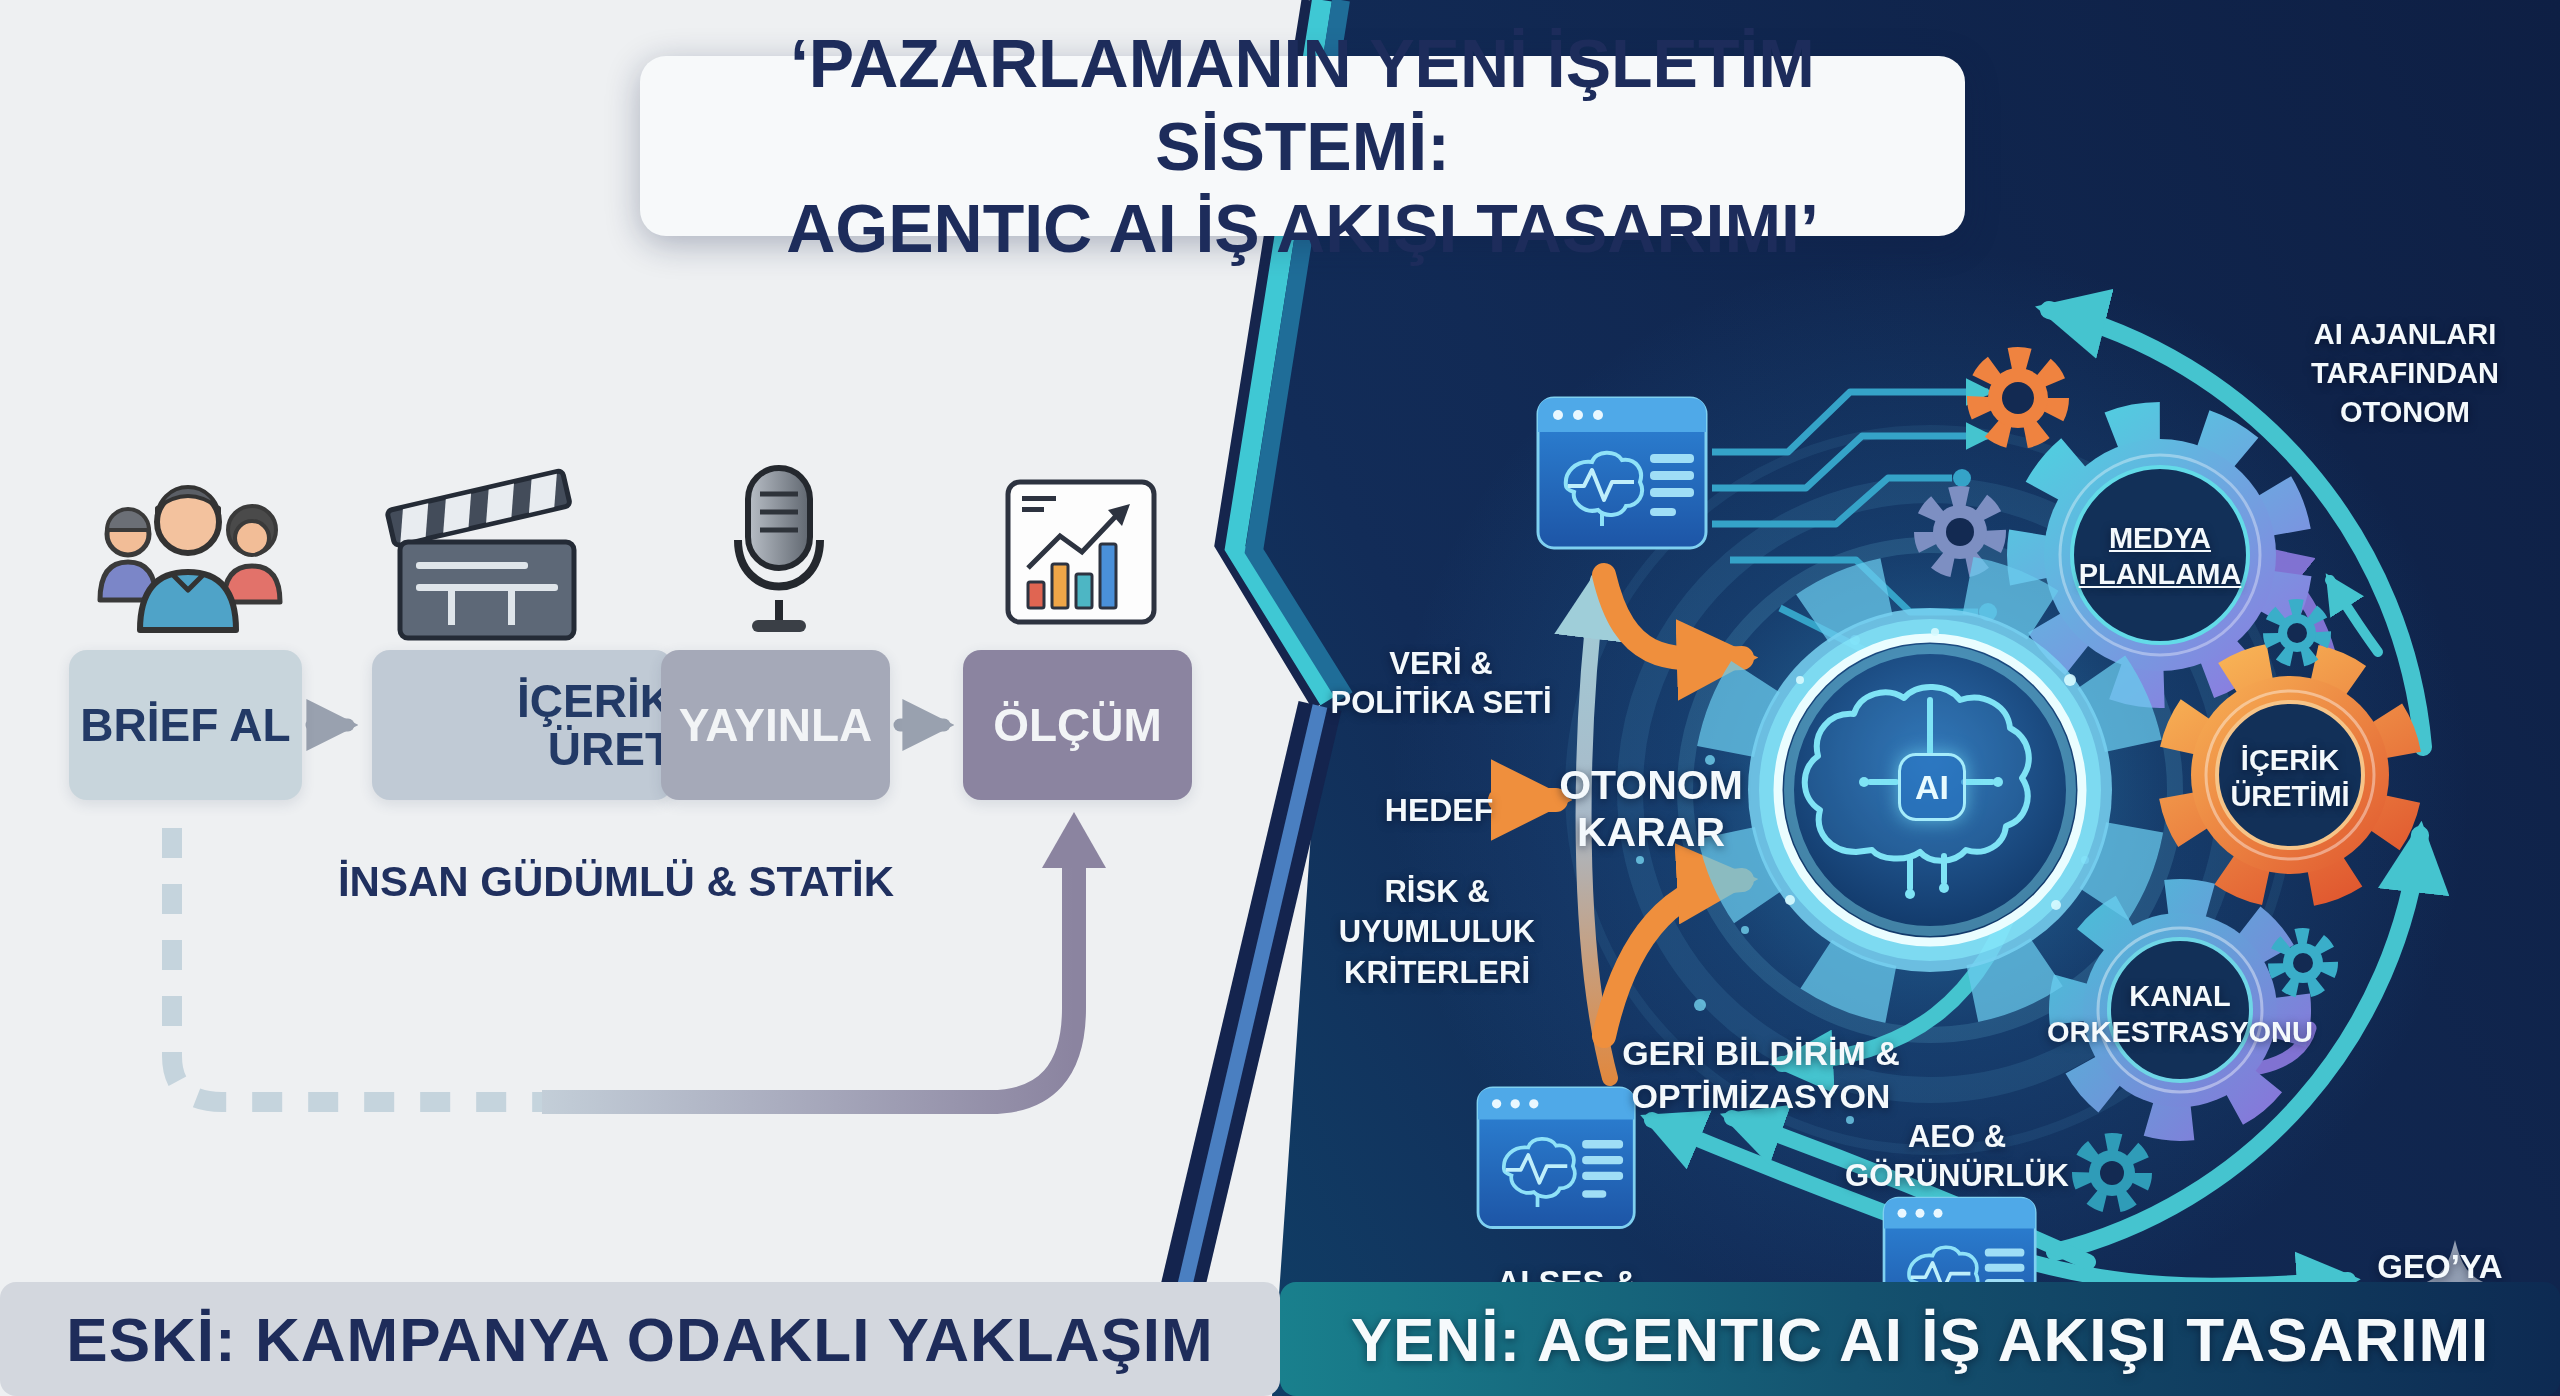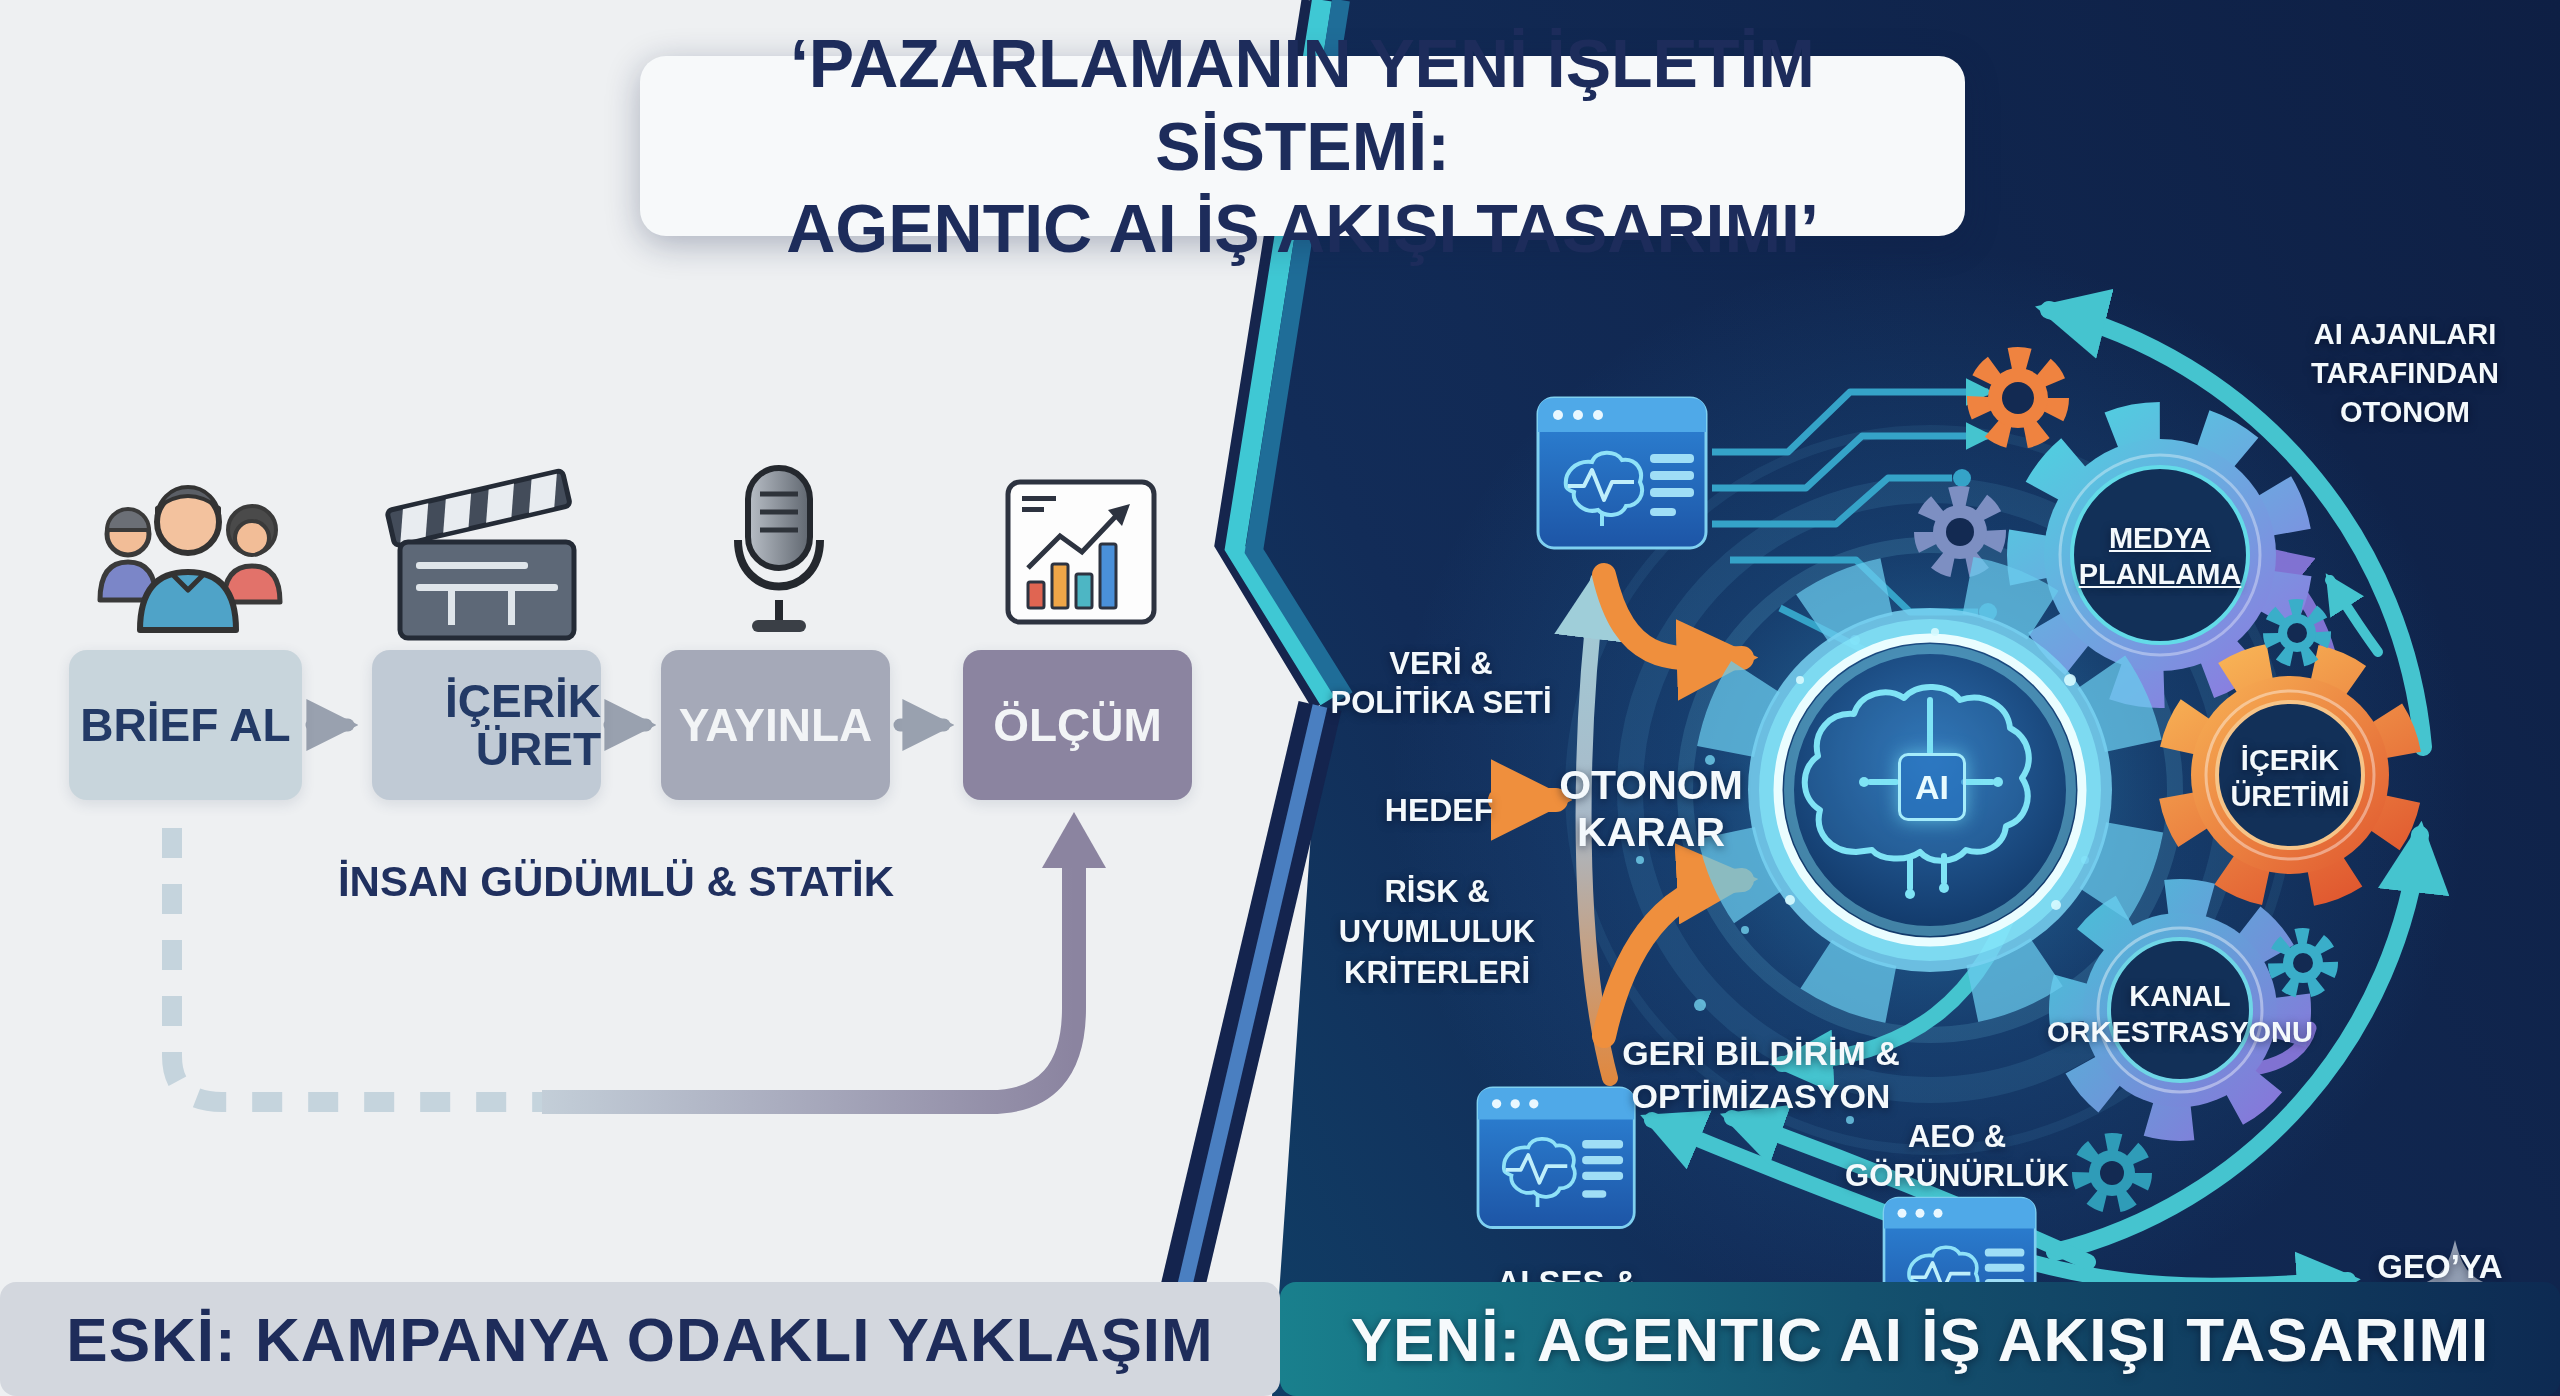--- a/index.html
+++ b/index.html
@@ -26,21 +26,21 @@
     line-height:1.22;text-align:center;white-space:pre-line;
   }
   .step-box{
     position:absolute;z-index:3;top:650px;height:150px;border-radius:18px;
     display:flex;align-items:center;justify-content:center;
     font-weight:700;font-size:46px;line-height:1.05;text-align:right;
     box-shadow:0 4px 14px rgba(40,60,90,.12);
   }
   .chip{
     position:absolute;z-index:3;left:1898px;top:753px;width:62px;height:62px;
-    background:rgba(40,120,200,.55);border:3px solid #a5ecfb;border-radius:10px;
+    background:rgba(40,120,200,.55);border:3px solid #a5ecfb;border-radius:18px;
     display:flex;align-items:center;justify-content:center;
     color:#e8fbff;font-size:34px;font-weight:700;
     box-shadow:0 0 18px rgba(120,230,250,.6);
   }
   .bar{
     position:absolute;z-index:4;top:1282px;height:114px;
     display:flex;align-items:center;justify-content:center;
     font-weight:800;font-size:62px;letter-spacing:1px;border-radius:16px;
   }
   .bar-left{left:0;width:1280px;background:#d3d7de;color:#1e2c5a;}
@@ -361,21 +361,21 @@
 </svg>
 
 <div class="title-box">
   <div class="title-text">‘PAZARLAMANIN YENİ İŞLETİM SİSTEMİ:
 AGENTIC AI İŞ AKIŞI TASARIMI’</div>
 </div>
 
 <div class="step-box" style="left:69px;width:233px;background:#c8d5dc;color:#233a66;">
   <span>BRİEF AL</span>
 </div>
-<div class="step-box" style="left:372px;width:229px;background:#c0cad5;color:#233a66;">
+<div class="step-box" style="left:372px;width:253px;background:#c0cad5;color:#233a66;padding-left:48px;">
   <span>İÇERİK ÜRET</span>
 </div>
 <div class="step-box" style="left:661px;width:229px;background:#a5a9b8;color:#f2f4f6;">
   <span>YAYINLA</span>
 </div>
 <div class="step-box" style="left:963px;width:229px;background:#8b84a0;color:#f2f4f6;">
   <span>ÖLÇÜM</span>
 </div>
 
 <div class="lbl lbl-n" style="left:336px;top:856px;width:560px;font-size:42px;">İNSAN GÜDÜMLÜ &amp; STATİK</div>

